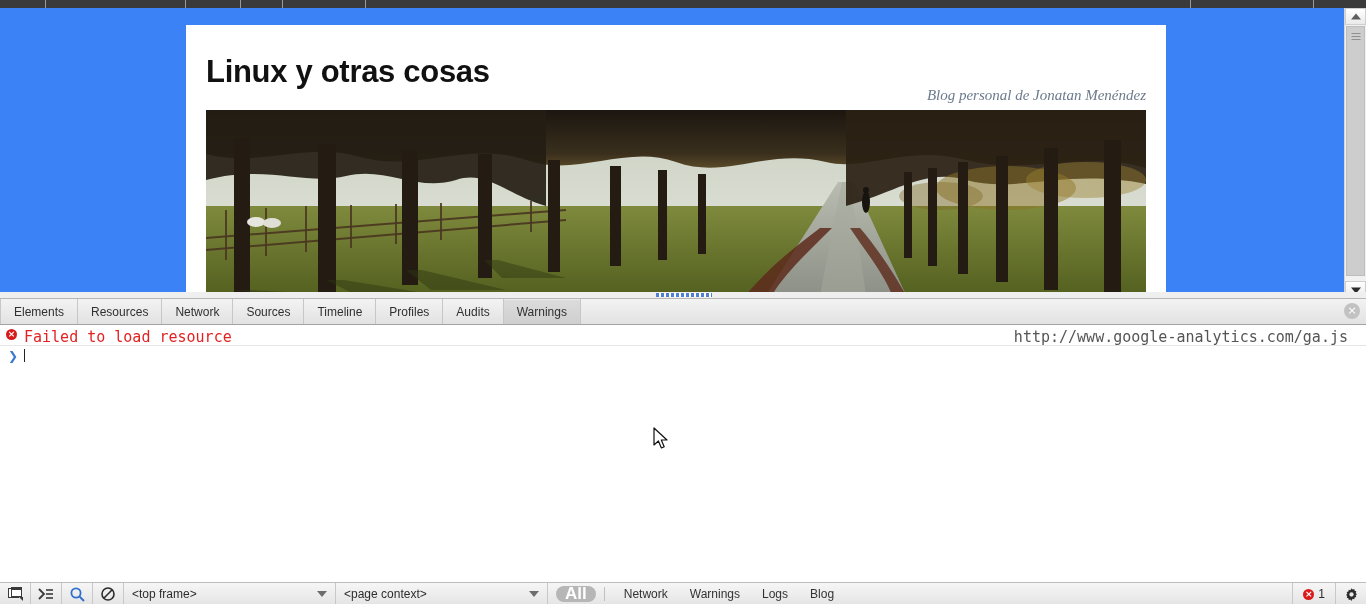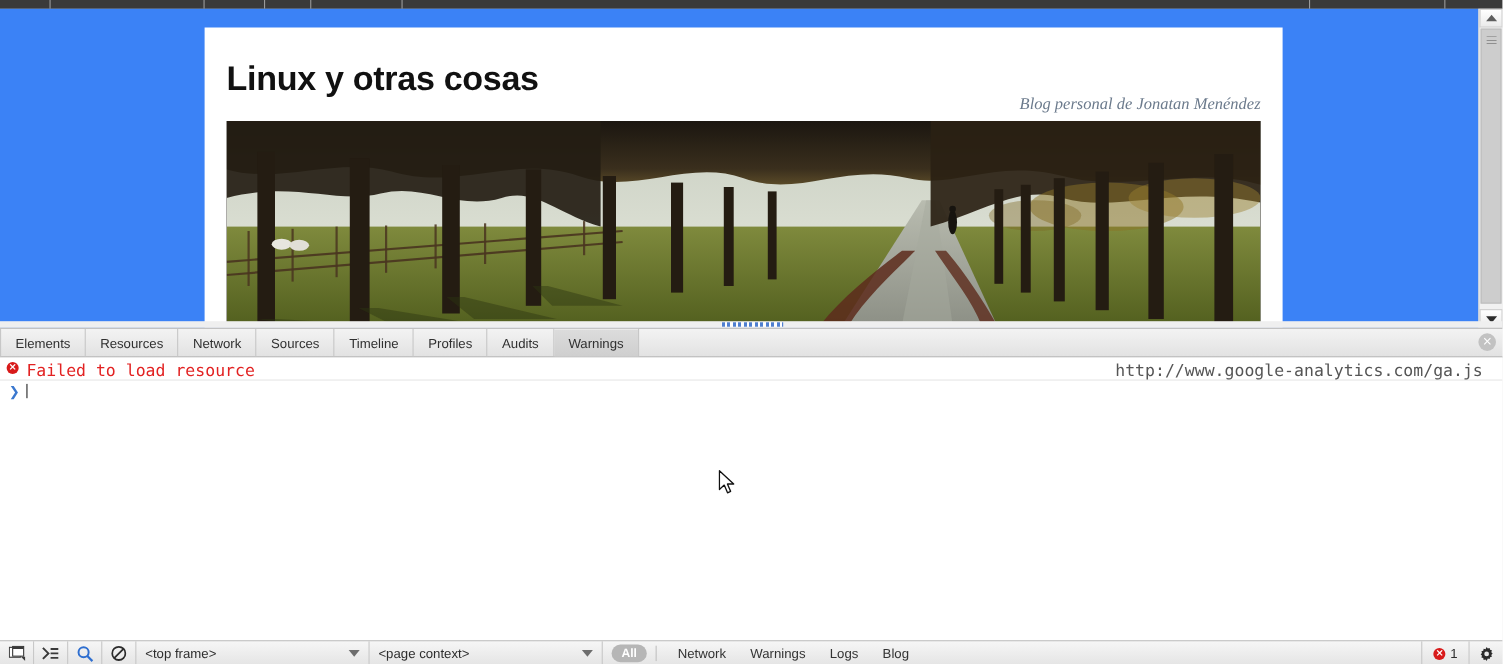--- a/index.html
+++ b/index.html
@@ -171,21 +171,21 @@
   }
   .sb-select .cap {
     position: absolute; right: 8px; top: 50%; transform: translateY(-50%);
     width: 0; height: 0;
     border-left: 5px solid transparent; border-right: 5px solid transparent;
     border-top: 6px solid #6d6d6d;
   }
   .filter-all {
     margin: 3px 0 3px 8px; padding: 0 9px; height: 16px; line-height: 16px;
     border-radius: 9px; background: #b6b6b6; color: #ffffff;
-    font-size: 11px; font-weight: bold;
+    font-size: 17px; font-weight: bold;
   }
   .filter-sep {
     width: 1px; background: #c0c0c0; margin: 4px 8px;
   }
   .filter-item {
     display: flex; align-items: center; padding: 0 11px; color: #333;
   }
   .sb-spacer { flex: 1; }
   .sb-errcount {
     display: flex; align-items: center; gap: 4px; padding: 0 10px;

